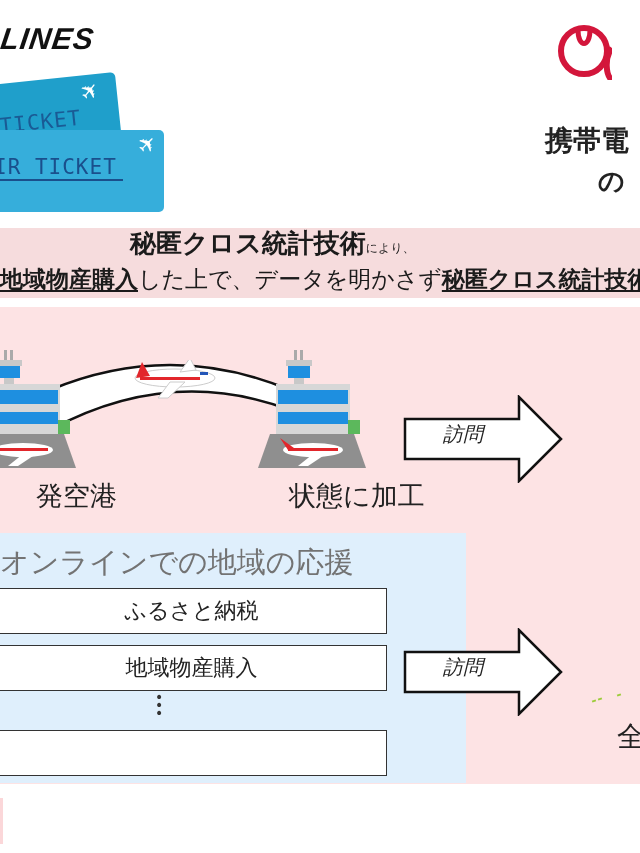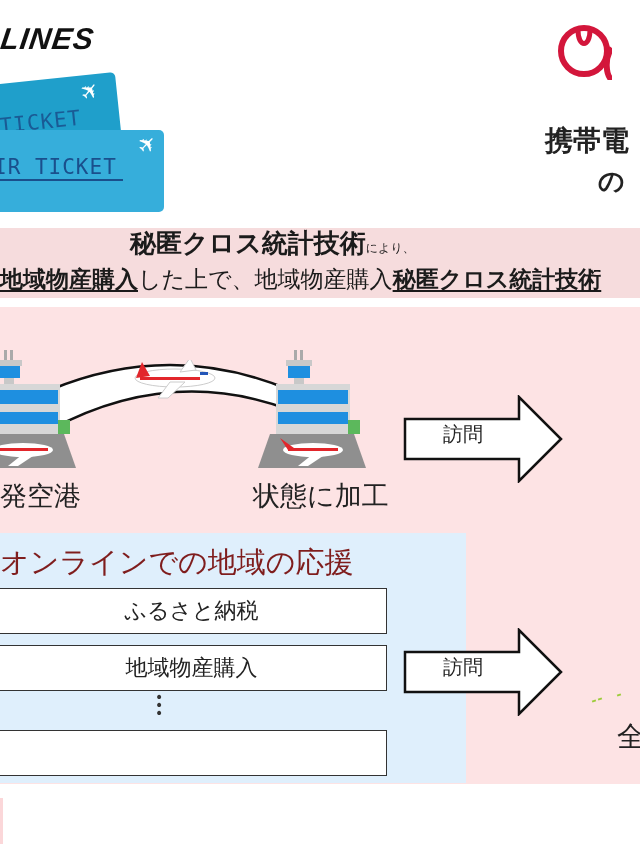--- a/index.html
+++ b/index.html
@@ -67,38 +67,38 @@
   .headline-2 .bu { font-weight: bold; text-decoration: underline; text-underline-offset: 3px; }
 
   
   .main-panel {
     left: 0; top: 307px; width: 640px; height: 477px;
     background: #fde3e4;
   }
 
   
   .airport { width: 110px; height: 120px; }
-  .airport-label { font-size: 27px; white-space: nowrap; color: #222; }
+  .airport-label { font-size: 27px; white-space: nowrap; color: #222; margin-left: 36px; }
 
   
   .flight-arc { left: 40px; top: 360px; width: 260px; height: 90px; }
 
   
-  .visit-arrow { width: 160px; height: 88px; }
+  .visit-arrow { width: 160px; height: 88px; font-style: italic; }
   .visit-label {
     position: absolute; left: 40px; top: 26px; font-size: 20px; color: #222;
   }
 
   
   .online-panel {
     left: 0; top: 533px; width: 466px; height: 250px;
     background: #dfeffc;
   }
   .online-title {
-    left: 0; top: 543px; font-size: 29px; white-space: nowrap; color: #7f1d1d;
+    left: 0; top: 543px; font-size: 29px; white-space: nowrap; color: #737373;
   }
   .online-box {
     left: -4px; width: 391px; height: 46px;
     background: #fff; border: 1.5px solid #333;
     display: flex; align-items: center; justify-content: center;
     font-size: 22px; color: #222; box-sizing: border-box;
   }
   .vdots {
     left: 155px; top: 693px; width: 8px; font-size: 14px; line-height: 8px; text-align: center; color: #333;
   }
@@ -127,21 +127,21 @@
   <path d="M56 30 C 48 40, 50 58, 56 62" fill="none" stroke="#d3163b" stroke-width="6"></path>
 </svg>
 <div class="abs carrier-title">携帯電</div>
 <div class="abs carrier-title2">の</div>
 
 <div class="abs headline-band"></div>
 <div class="abs headline-1">
   <span class="bold">秘匿クロス統計技術</span><span class="small">により、</span>
 </div>
 <div class="abs headline-2">
-  <span class="bu">地域物産購入</span><span>した上で、地域物産購入</span><span class="bu">秘匿クロス統計技術</span>
+  <span class="bu">地域物産購入</span><span>した上で、データを明かさず</span><span class="bu">秘匿クロス統計技術</span>
 </div>
 
 <div class="abs main-panel"></div>
 
 <svg class="abs flight-arc" viewBox="0 0 260 90">
   <path d="M10 30 Q 130 -20 250 30 L 250 50 Q 130 5 10 70 Z" fill="#fff"></path>
   <path d="M10 30 Q 130 -20 250 30" fill="none" stroke="#111" stroke-width="2.5"></path>
   <path d="M10 70 Q 130 5 250 50" fill="none" stroke="#111" stroke-width="2.5"></path>
   <g>
     <ellipse cx="135" cy="18" rx="40" ry="9" fill="#fff" stroke="#ccc"></ellipse>

